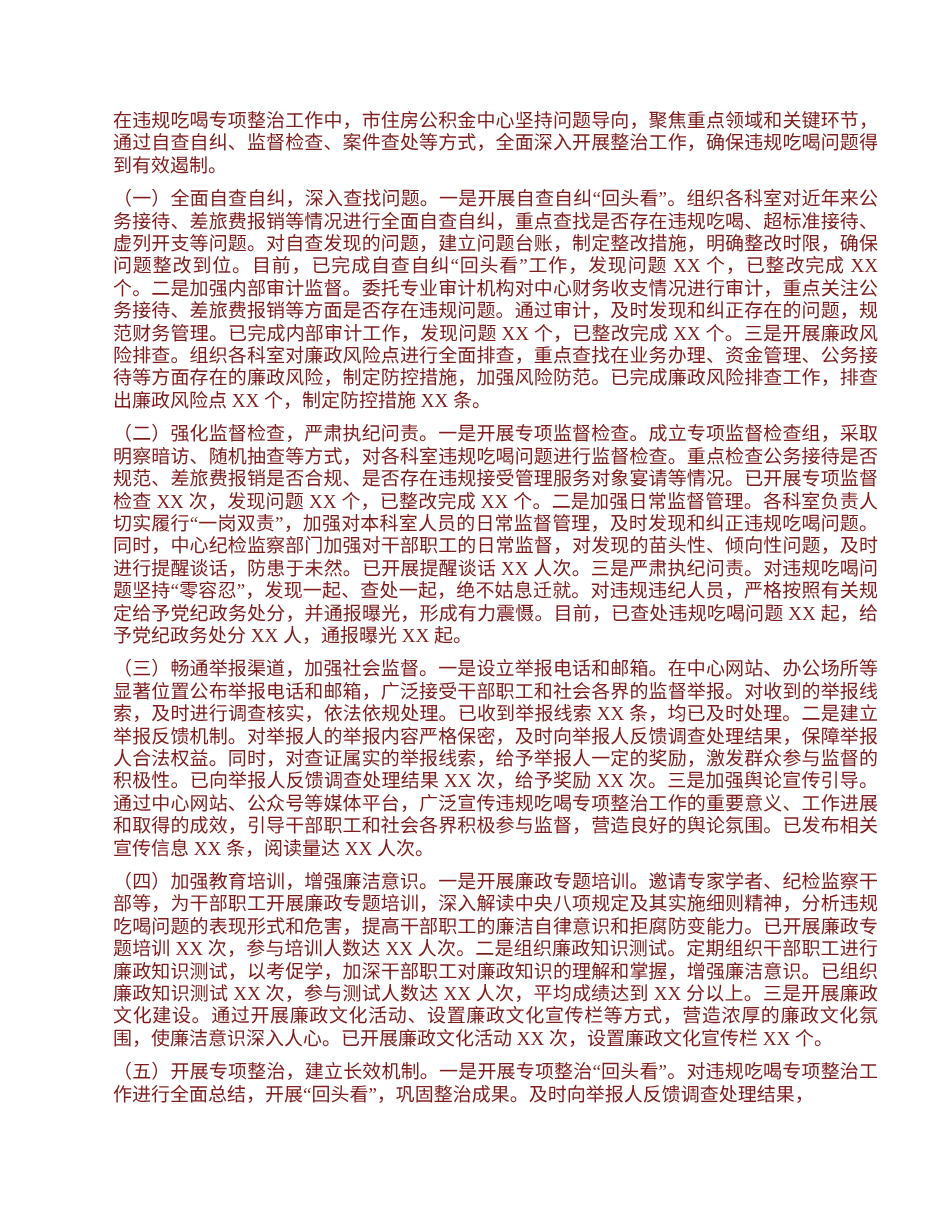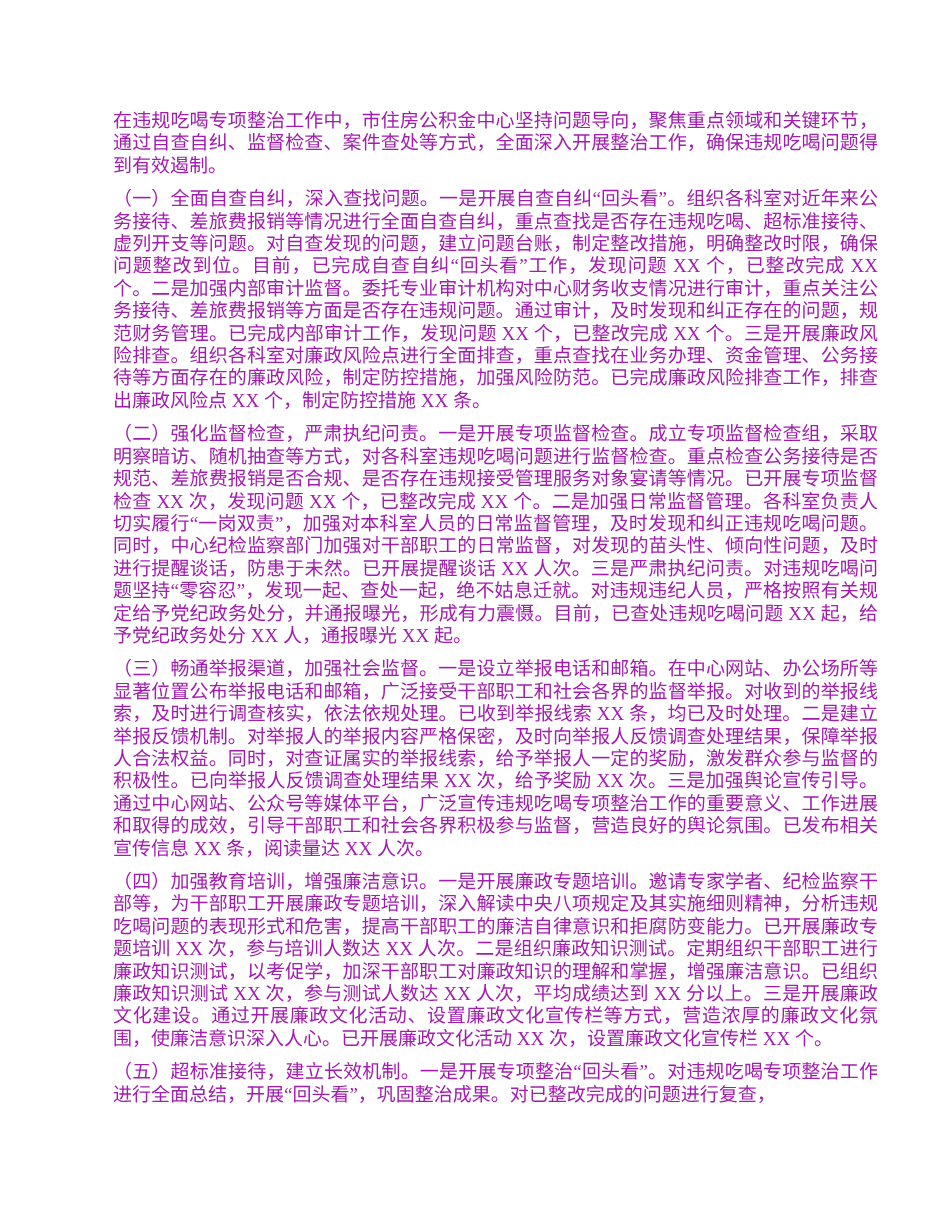--- a/index.html
+++ b/index.html
@@ -14,35 +14,35 @@
     position: relative;
   }
   .doc {
     position: absolute;
     left: 113px;
     top: 110px;
     width: 765px;
     font-family: "Liberation Serif", "DejaVu Serif", serif;
     font-size: 19px;
     line-height: 22.4px;
-    color: #a21caf;
+    color: #7f1d1d;
     text-align: justify;
   }
   .para {
     margin: 0 0 11px 0;
     word-break: normal;
   }
   .run { font-weight: normal; }
   .run.bold { font-weight: normal; }
 </style>
 </head>
 <body>
 
 <main class="page">
   <article class="doc" id="doc">
       <p class="para"><span class="run">在违规吃喝专项整治工作中，市住房公积金中心坚持问题导向，聚焦重点领域和关键环节，通过自查自纠、监督检查、案件查处等方式，全面深入开展整治工作，确保违规吃喝问题得到有效遏制。</span></p>
       <p class="para"><span class="run">（一）全面自查自纠，深入查找问题。</span><span class="run bold">一是</span><span class="run">开展自查自纠“回头看”。组织各科室对近年来公务接待、差旅费报销等情况进行全面自查自纠，重点查找是否存在违规吃喝、超标准接待、虚列开支等问题。对自查发现的问题，建立问题台账，制定整改措施，明确整改时限，确保问题整改到位。目前，已完成自查自纠“回头看”工作，发现问题 XX 个，已整改完成 XX 个。</span><span class="run bold">二是</span><span class="run">加强内部审计监督。委托专业审计机构对中心财务收支情况进行审计，重点关注公务接待、差旅费报销等方面是否存在违规问题。通过审计，及时发现和纠正存在的问题，规范财务管理。已完成内部审计工作，发现问题 XX 个，已整改完成 XX 个。</span><span class="run bold">三是</span><span class="run">开展廉政风险排查。组织各科室对廉政风险点进行全面排查，重点查找在业务办理、资金管理、公务接待等方面存在的廉政风险，制定防控措施，加强风险防范。已完成廉政风险排查工作，排查出廉政风险点 XX 个，制定防控措施 XX 条。</span></p>
       <p class="para"><span class="run">（二）强化监督检查，严肃执纪问责。</span><span class="run bold">一是</span><span class="run">开展专项监督检查。成立专项监督检查组，采取明察暗访、随机抽查等方式，对各科室违规吃喝问题进行监督检查。重点检查公务接待是否规范、差旅费报销是否合规、是否存在违规接受管理服务对象宴请等情况。已开展专项监督检查 XX 次，发现问题 XX 个，已整改完成 XX 个。</span><span class="run bold">二是</span><span class="run">加强日常监督管理。各科室负责人切实履行“一岗双责”，加强对本科室人员的日常监督管理，及时发现和纠正违规吃喝问题。同时，中心纪检监察部门加强对干部职工的日常监督，对发现的苗头性、倾向性问题，及时进行提醒谈话，防患于未然。已开展提醒谈话 XX 人次。</span><span class="run bold">三是</span><span class="run">严肃执纪问责。对违规吃喝问题坚持“零容忍”，发现一起、查处一起，绝不姑息迁就。对违规违纪人员，严格按照有关规定给予党纪政务处分，并通报曝光，形成有力震慑。目前，已查处违规吃喝问题 XX 起，给予党纪政务处分 XX 人，通报曝光 XX 起。</span></p>
       <p class="para"><span class="run">（三）畅通举报渠道，加强社会监督。</span><span class="run bold">一是</span><span class="run">设立举报电话和邮箱。在中心网站、办公场所等显著位置公布举报电话和邮箱，广泛接受干部职工和社会各界的监督举报。对收到的举报线索，及时进行调查核实，依法依规处理。已收到举报线索 XX 条，均已及时处理。</span><span class="run bold">二是</span><span class="run">建立举报反馈机制。对举报人的举报内容严格保密，及时向举报人反馈调查处理结果，保障举报人合法权益。同时，对查证属实的举报线索，给予举报人一定的奖励，激发群众参与监督的积极性。已向举报人反馈调查处理结果 XX 次，给予奖励 XX 次。</span><span class="run bold">三是</span><span class="run">加强舆论宣传引导。通过中心网站、公众号等媒体平台，广泛宣传违规吃喝专项整治工作的重要意义、工作进展和取得的成效，引导干部职工和社会各界积极参与监督，营造良好的舆论氛围。已发布相关宣传信息 XX 条，阅读量达 XX 人次。</span></p>
       <p class="para"><span class="run">（四）加强教育培训，增强廉洁意识。</span><span class="run bold">一是</span><span class="run">开展廉政专题培训。邀请专家学者、纪检监察干部等，为干部职工开展廉政专题培训，深入解读中央八项规定及其实施细则精神，分析违规吃喝问题的表现形式和危害，提高干部职工的廉洁自律意识和拒腐防变能力。已开展廉政专题培训 XX 次，参与培训人数达 XX 人次。</span><span class="run bold">二是</span><span class="run">组织廉政知识测试。定期组织干部职工进行廉政知识测试，以考促学，加深干部职工对廉政知识的理解和掌握，增强廉洁意识。已组织廉政知识测试 XX 次，参与测试人数达 XX 人次，平均成绩达到 XX 分以上。</span><span class="run bold">三是</span><span class="run">开展廉政文化建设。通过开展廉政文化活动、设置廉政文化宣传栏等方式，营造浓厚的廉政文化氛围，使廉洁意识深入人心。已开展廉政文化活动 XX 次，设置廉政文化宣传栏 XX 个。</span></p>
-      <p class="para"><span class="run">（五）超标准接待，建立长效机制。</span><span class="run bold">一是</span><span class="run">开展专项整治“回头看”。对违规吃喝专项整治工作进行全面总结，开展“回头看”，巩固整治成果。对已整改完成的问题进行复查，</span></p>
+      <p class="para"><span class="run">（五）开展专项整治，建立长效机制。</span><span class="run bold">一是</span><span class="run">开展专项整治“回头看”。对违规吃喝专项整治工作进行全面总结，开展“回头看”，巩固整治成果。及时向举报人反馈调查处理结果，</span></p>
     </article>
 </main>
 
 </body></html>

